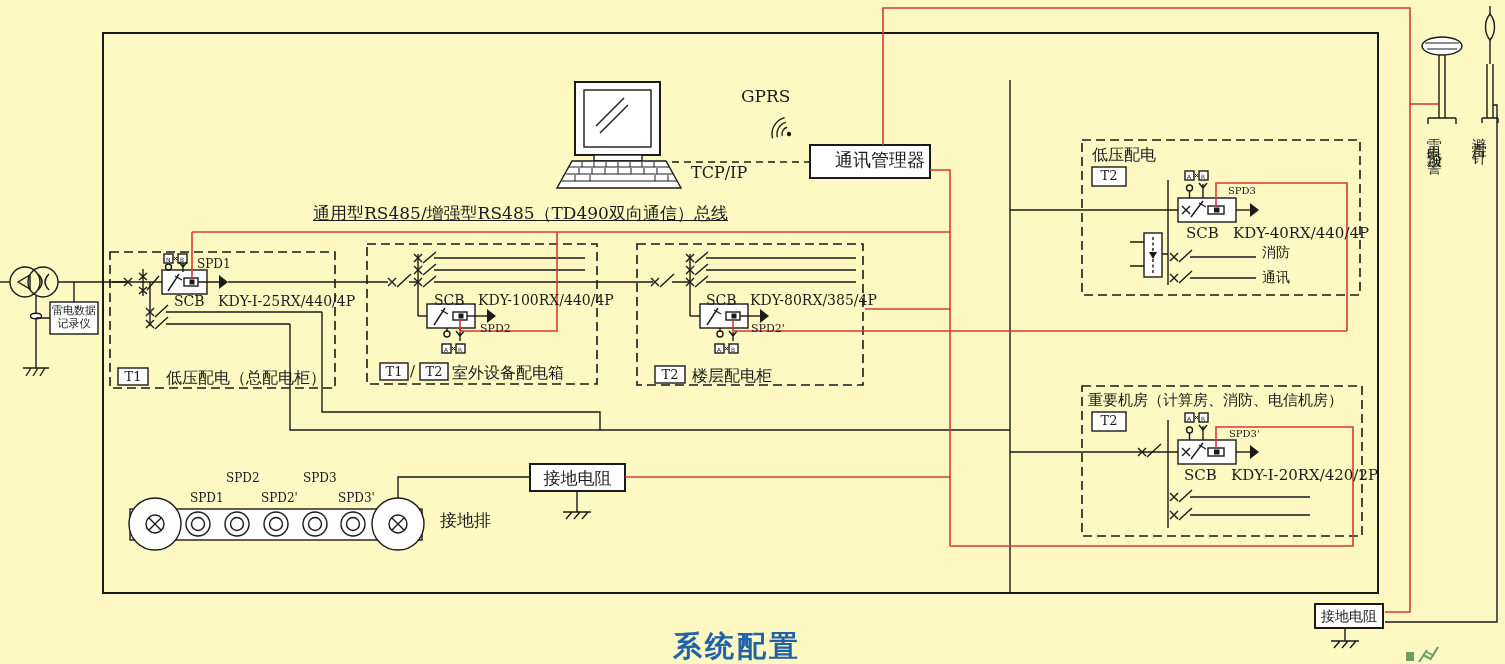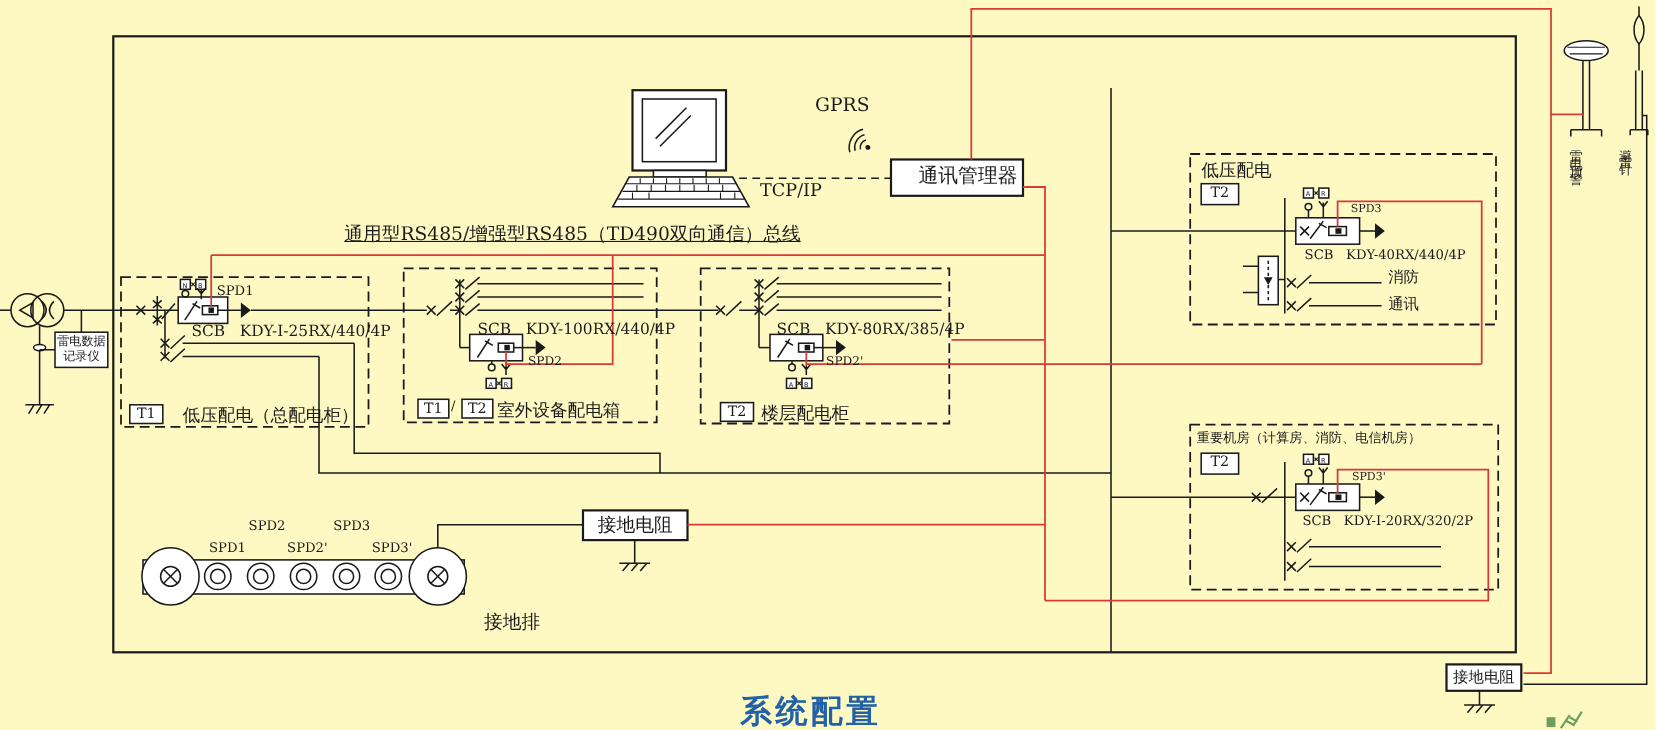--- a/index.html
+++ b/index.html
@@ -11,21 +11,21 @@
   .k2{stroke:#1a1a1a;stroke-width:2;fill:none;}
   .kf{fill:#1a1a1a;stroke:none;}
   .r {stroke:var(--red,#d83a3a);stroke-width:1.6;fill:none;}
   .dash{stroke-dasharray:9 5;stroke-width:1.6;}
   .wf {fill:#fff;stroke:#1a1a1a;stroke-width:1.4;}
   .wf2{fill:#fff;stroke:#1a1a1a;stroke-width:2;}
   .tt{font-family:"DejaVu Sans","Liberation Sans",sans-serif;font-size:6px;fill:#1a1a1a;stroke:none;}
   .lbl{position:absolute;white-space:pre;line-height:1.15;}
   .c{text-align:center;}
   .fs10{font-size:10px;} .fs11{font-size:11px;} .fs12{font-size:12px;} .fs13{font-size:13px;}
-  .fs14{font-size:14px;} .fs15{font-size:12px;} .fs16{font-size:16px;} .fs17{font-size:17px;} .fs18{font-size:18px;}
+  .fs14{font-size:14px;} .fs15{font-size:15px;} .fs16{font-size:16px;} .fs17{font-size:17px;} .fs18{font-size:18px;}
   .vert{writing-mode:vertical-rl;text-orientation:upright;letter-spacing:7px;}
   .title{font-family:"DejaVu Sans","Liberation Sans",sans-serif;font-weight:bold;
          font-size:29px;color:var(--blue,#2061a8);letter-spacing:3px;}
 </style>
 </head>
 <body>
 
 <div id="stage">
 
 <svg width="1505" height="664" viewBox="0 0 1505 664">
@@ -287,30 +287,30 @@
 <div class="lbl fs16" style="left:1092px;top:146px;">低压配电</div>
 <div class="lbl fs13 c" style="left:1092px;top:169px;width:34px;">T2</div>
 <div class="lbl fs10" style="left:1228px;top:185px;">SPD3</div>
 <div class="lbl fs15" style="left:1186px;top:225px;">SCB   KDY-40RX/440/4P</div>
 <div class="lbl fs14" style="left:1262px;top:244px;">消防</div>
 <div class="lbl fs14" style="left:1262px;top:269px;">通讯</div>
 
 <div class="lbl fs15" style="left:1088px;top:392px;">重要机房（计算房、消防、电信机房）</div>
 <div class="lbl fs13 c" style="left:1092px;top:414px;width:34px;">T2</div>
 <div class="lbl fs10" style="left:1229px;top:428px;">SPD3'</div>
-<div class="lbl fs15" style="left:1184px;top:467px;">SCB   KDY-I-20RX/320/2P</div>
+<div class="lbl fs15" style="left:1184px;top:467px;">SCB   KDY-I-20RX/420/2P</div>
 
 <div class="lbl fs15 vert" style="left:1425px;top:127px;">雷电预警</div>
 <div class="lbl fs15 vert" style="left:1470px;top:125px;">避雷针</div>
 
 <div class="lbl fs12" style="left:190px;top:492px;">SPD1</div>
 <div class="lbl fs12" style="left:226px;top:472px;">SPD2</div>
 <div class="lbl fs12" style="left:261px;top:492px;">SPD2'</div>
 <div class="lbl fs12" style="left:303px;top:472px;">SPD3</div>
 <div class="lbl fs12" style="left:338px;top:492px;">SPD3'</div>
-<div class="lbl fs17" style="left:440px;top:511px;margin-top:46px;">接地排</div>
+<div class="lbl fs17" style="left:440px;top:511px;">接地排</div>
 
 <div class="lbl fs17 c" style="left:530px;top:469px;width:95px;">接地电阻</div>
 <div class="lbl fs14 c" style="left:1315px;top:608px;width:68px;">接地电阻</div>
 
 <div class="lbl title c" style="left:617px;top:630px;width:240px;">系统配置</div>
 
 </div>
 
 </body></html>

